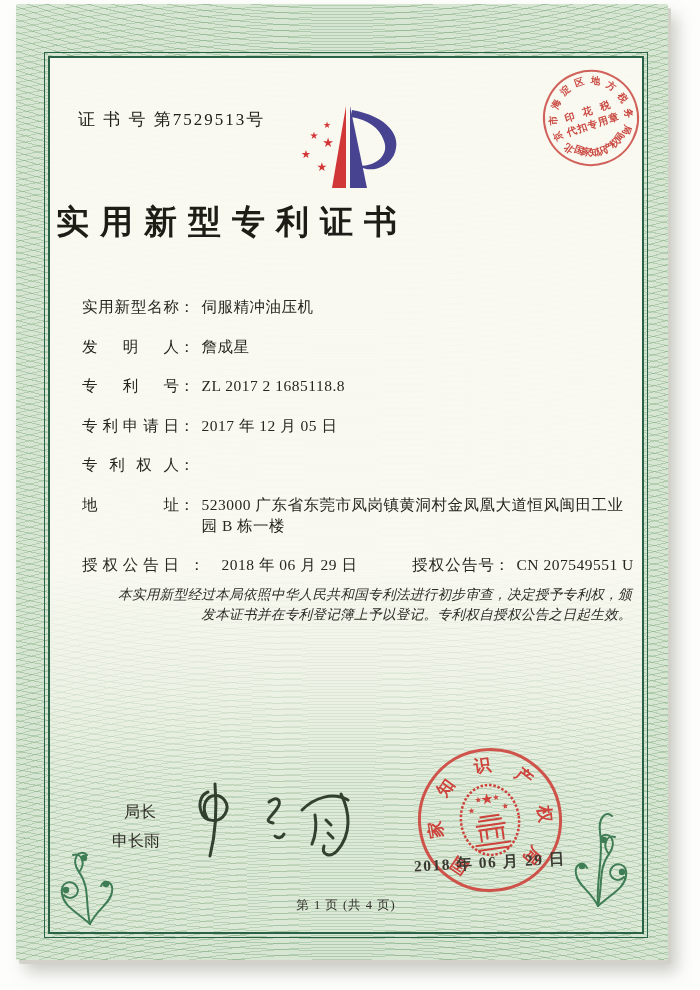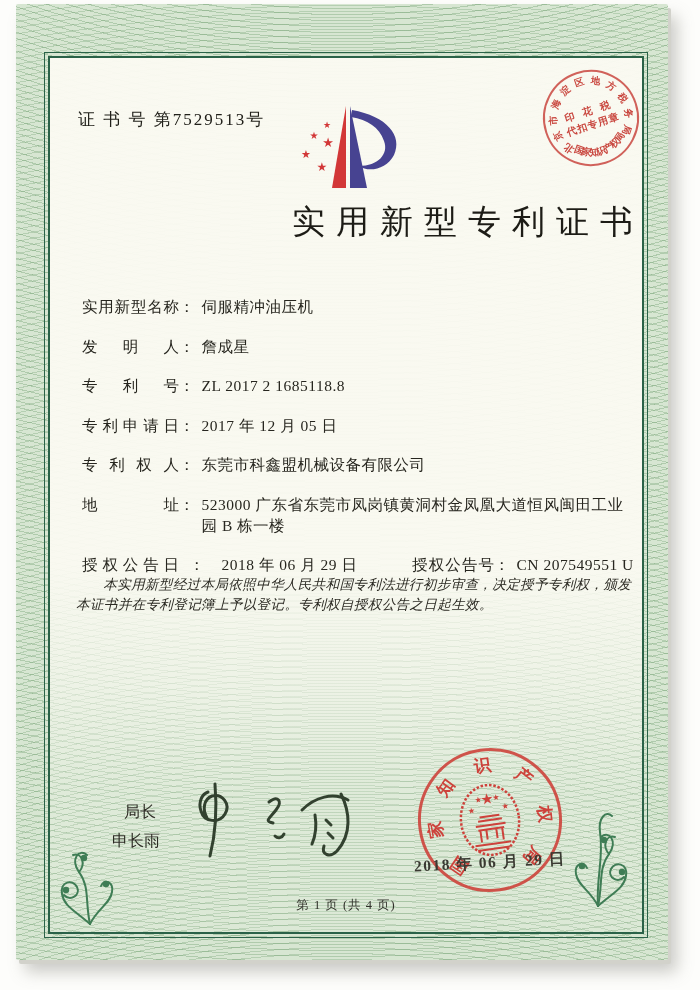--- a/index.html
+++ b/index.html
@@ -22,37 +22,37 @@
     background:linear-gradient(180deg,
       rgba(251,250,242,.96) 0%, rgba(251,250,242,.95) 58%,
       rgba(251,250,242,.62) 72%, rgba(251,250,242,.22) 84%,
       rgba(251,250,242,.12) 100%);}
 
   .content{position:absolute;inset:0;color:#27261f;}
 
   
   .cert-no{position:absolute;left:62px;top:104px;font-size:17px;letter-spacing:2px;color:#21201a;}
   .logo{position:absolute;left:274px;top:98px;width:120px;height:96px;}
-  .title{position:absolute;left:32px;right:24px;top:196px;text-align:right;
-    font-size:33px;font-weight:400;letter-spacing:11px;color:#1d1c16;margin-left:8px;}
+  .title{position:absolute;left:32px;right:24px;top:196px;text-align:left;
+    font-size:33px;font-weight:700;letter-spacing:11px;color:#1d1c16;margin-left:8px;}
 
   
   .rows{position:absolute;left:66px;top:292px;width:552px;font-size:15.5px;}
   .frow{display:flex;margin-bottom:18.5px;line-height:21px;}
   .flabel{display:inline-block;width:97px;text-align:justify;text-align-last:justify;flex:0 0 97px;}
   .fcolon{flex:0 0 auto;}
   .fvalue{margin-left:7px;letter-spacing:.5px;max-width:432px;}
   .frow.grant{position:relative;gap:10px;}
   .grant-right{position:absolute;left:330px;top:0;display:flex;}
   .grant-right .flabel{width:82px;flex:0 0 82px;}
 
   
   .paras{position:absolute;left:60px;top:571px;width:566px;font-size:13.6px;
     line-height:19.6px;font-style:italic;color:#2b2a23;}
-  .paras p{margin:0;text-indent:2em;letter-spacing:.3px;}
+  .paras p{margin:10px;text-indent:2em;letter-spacing:.3px;text-align:right;}
 
   
   .signer-title{position:absolute;left:108px;top:798px;font-size:16px;font-family:Liberation Mono, monospace;color:#2c2b24;}
   .signer-name{position:absolute;left:96px;top:827px;font-size:16px;font-family:Liberation Serif, serif;color:#2c2b24;}
   .signature{position:absolute;left:158px;top:774px;width:195px;height:88px;}
 
   
   .tax-seal{position:absolute;left:527px;top:66px;width:96px;height:96px;
     transform:rotate(-18deg);color:#c9473f;}
   .tax-ring{position:absolute;inset:0;border:2.5px solid rgba(201,71,63,.85);border-radius:50%;}
@@ -123,21 +123,20 @@
           <span class="fvalue">ZL 2017 2 1685118.8</span>
         </div>
         <div class="frow">
           <span class="flabel">专利申请日</span>
             <span class="fcolon">：</span>
           <span class="fvalue">2017 年 12 月 05 日</span>
         </div>
         <div class="frow">
           <span class="flabel">专利权人</span>
             <span class="fcolon">：</span>
-          <span class="fvalue">东莞市科鑫盟机械设备有限公司</span>
         </div>
         <div class="frow">
           <span class="flabel">地址</span>
             <span class="fcolon">：</span>
           <span class="fvalue">523000 广东省东莞市凤岗镇黄洞村金凤凰大道恒风闽田工业园 B 栋一楼</span>
         </div>
         <div class="frow grant">
           <span class="flabel">授权公告日</span>
             <span class="fcolon">：</span>
           <span class="fvalue">2018 年 06 月 29 日</span>

